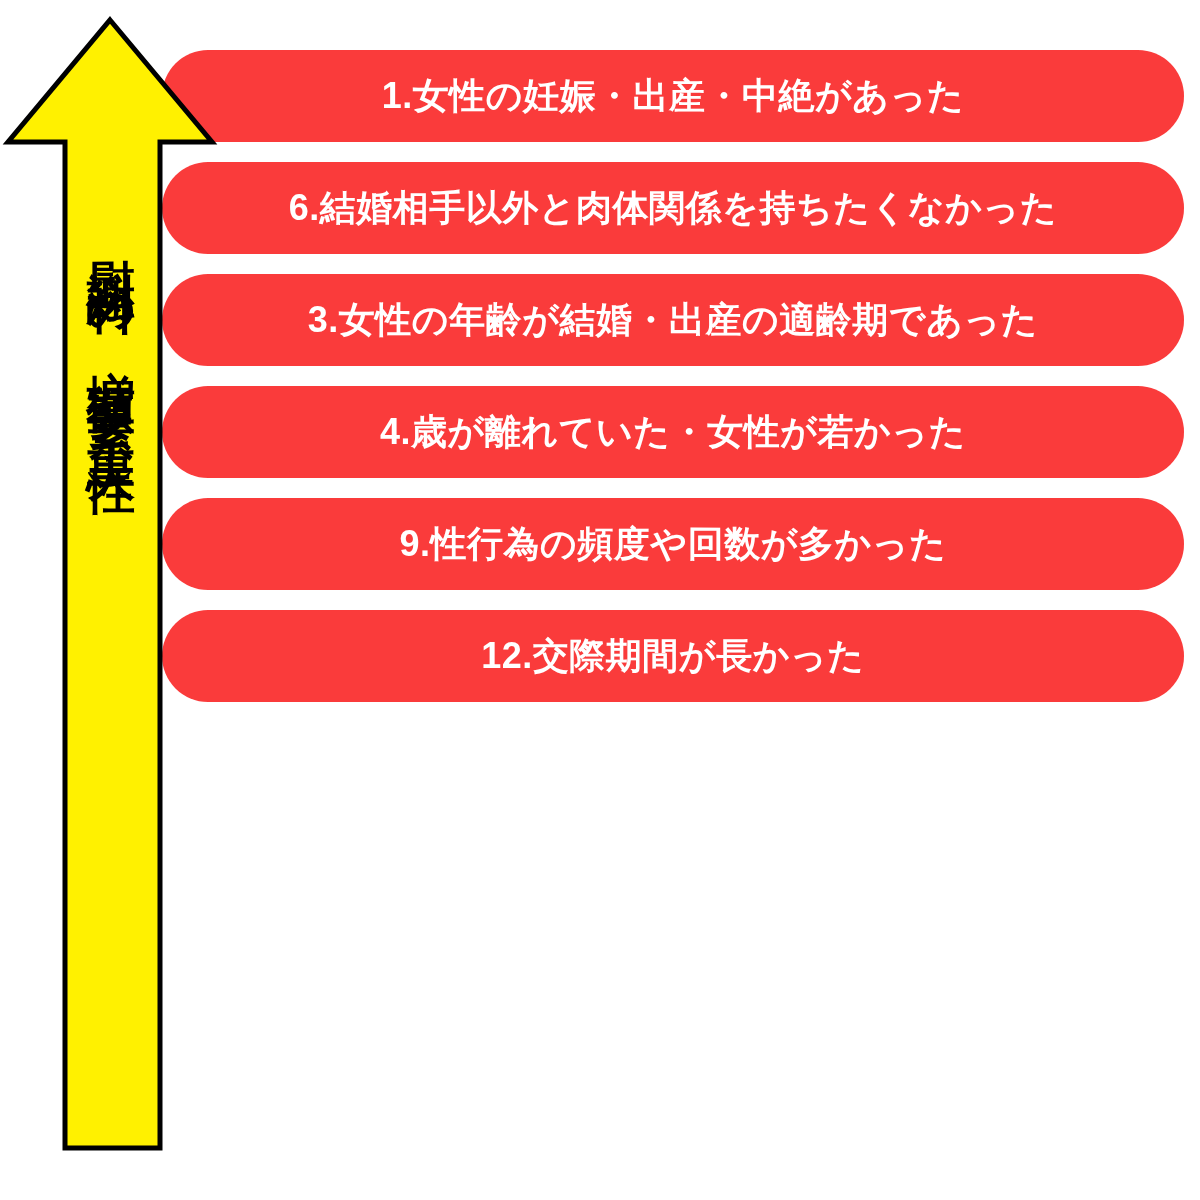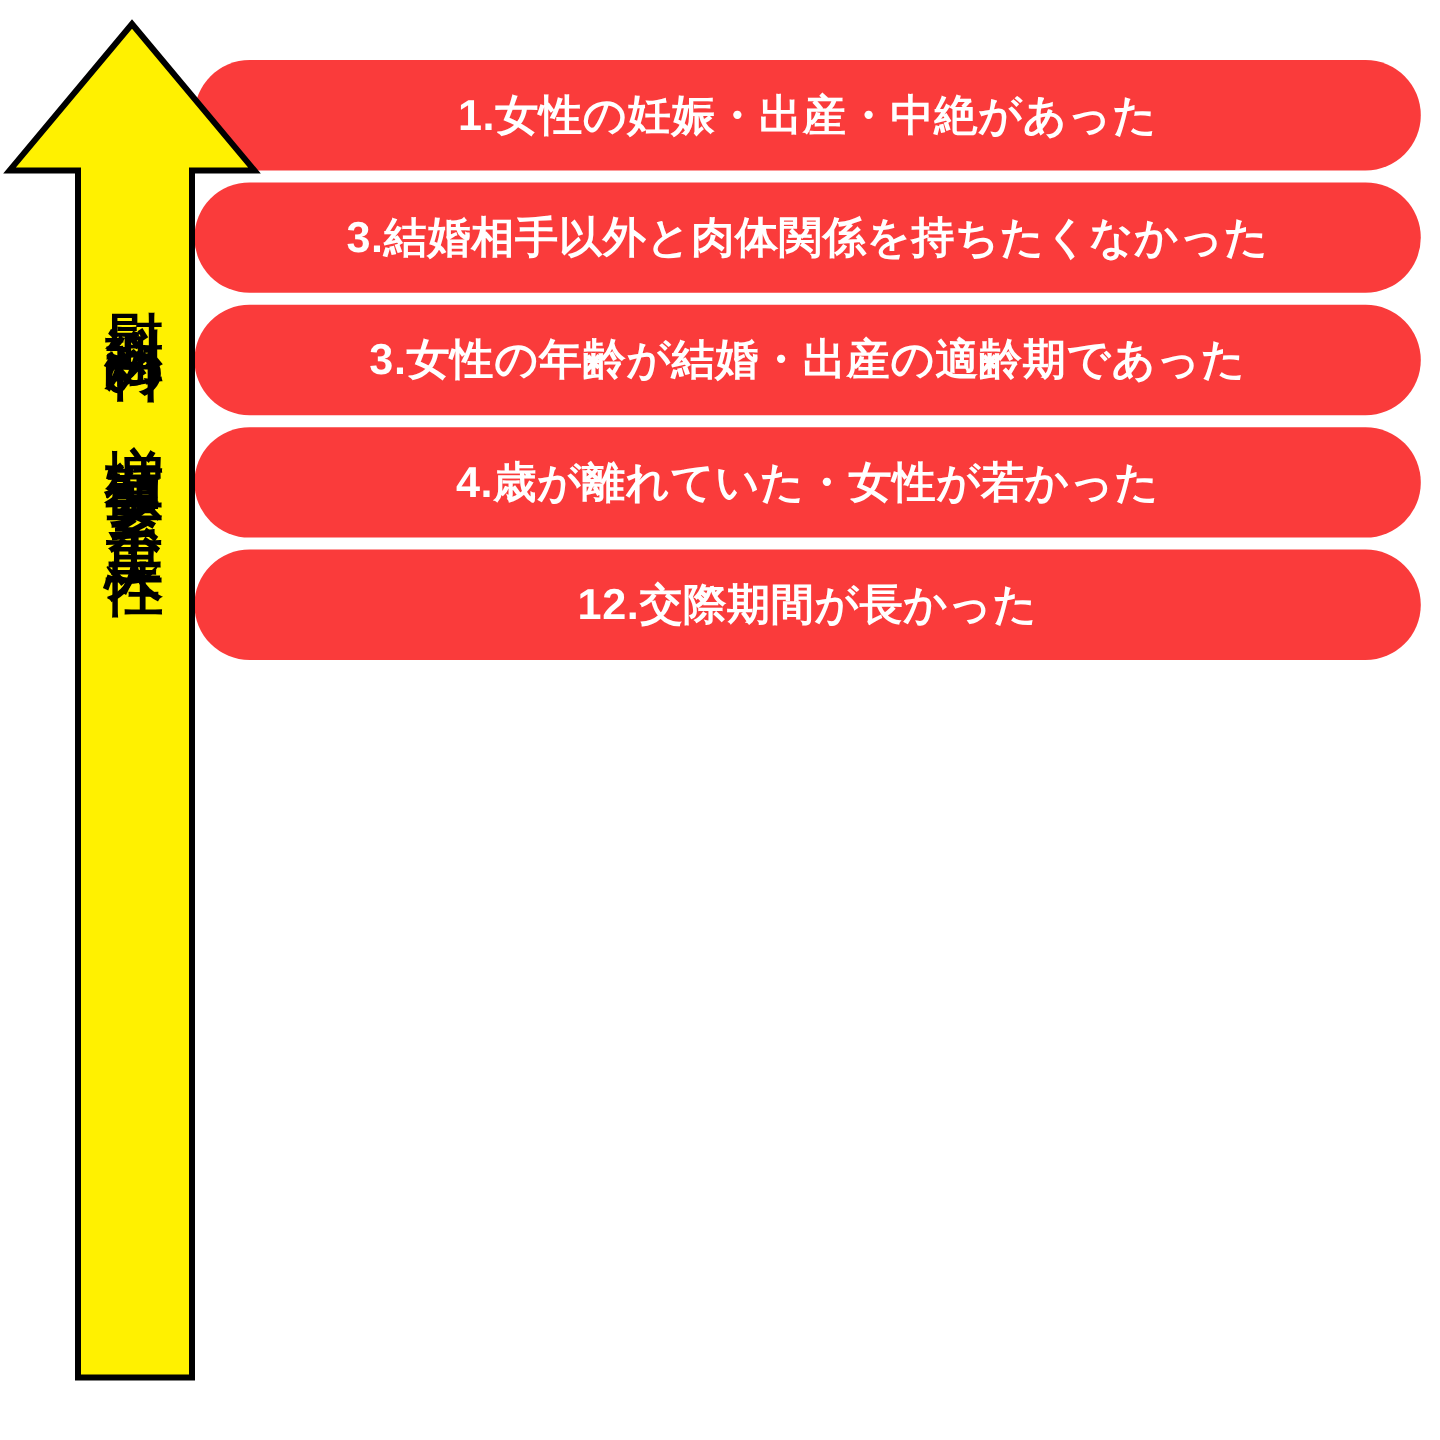--- a/index.html
+++ b/index.html
@@ -19,21 +19,21 @@
     background:var(--page-bg);
     overflow:hidden;
   }
   
   .items{
     position:absolute;
     left:162px;top:50px;
     width:1022px;
     display:flex;
     flex-direction:column;
-    gap:10px;
+    gap:20px;
   }
   .item{
     height:92px;
     background:var(--item-bg);
     border-radius:46px;
     display:flex;
     align-items:center;
     justify-content:center;
     padding:0 14px;
   }
@@ -78,27 +78,30 @@
 </head>
 <body>
 
 <div class="canvas">
 
   <div class="items">
       <div class="item">
         <span class="item-label">1.女性の妊娠・出産・中絶があった</span>
       </div>
       <div class="item">
-        <span class="item-label">3.結婚相手以外と肉体関係を持ちたくなかった</span>
+        <span class="item-label">6.結婚相手以外と肉体関係を持ちたくなかった</span>
       </div>
       <div class="item">
         <span class="item-label">3.女性の年齢が結婚・出産の適齢期であった</span>
       </div>
       <div class="item">
         <span class="item-label">4.歳が離れていた・女性が若かった</span>
+      </div>
+      <div class="item">
+        <span class="item-label">9.性行為の頻度や回数が多かった</span>
       </div>
       <div class="item">
         <span class="item-label">12.交際期間が長かった</span>
       </div>
     </div>
 
   <div class="arrow-wrap">
     <svg viewBox="0 0 220 1160" aria-hidden="true">
       <polygon points="110,20 212,142 160,142 160,1148 65,1148 65,142 8,142"></polygon>
     </svg>

